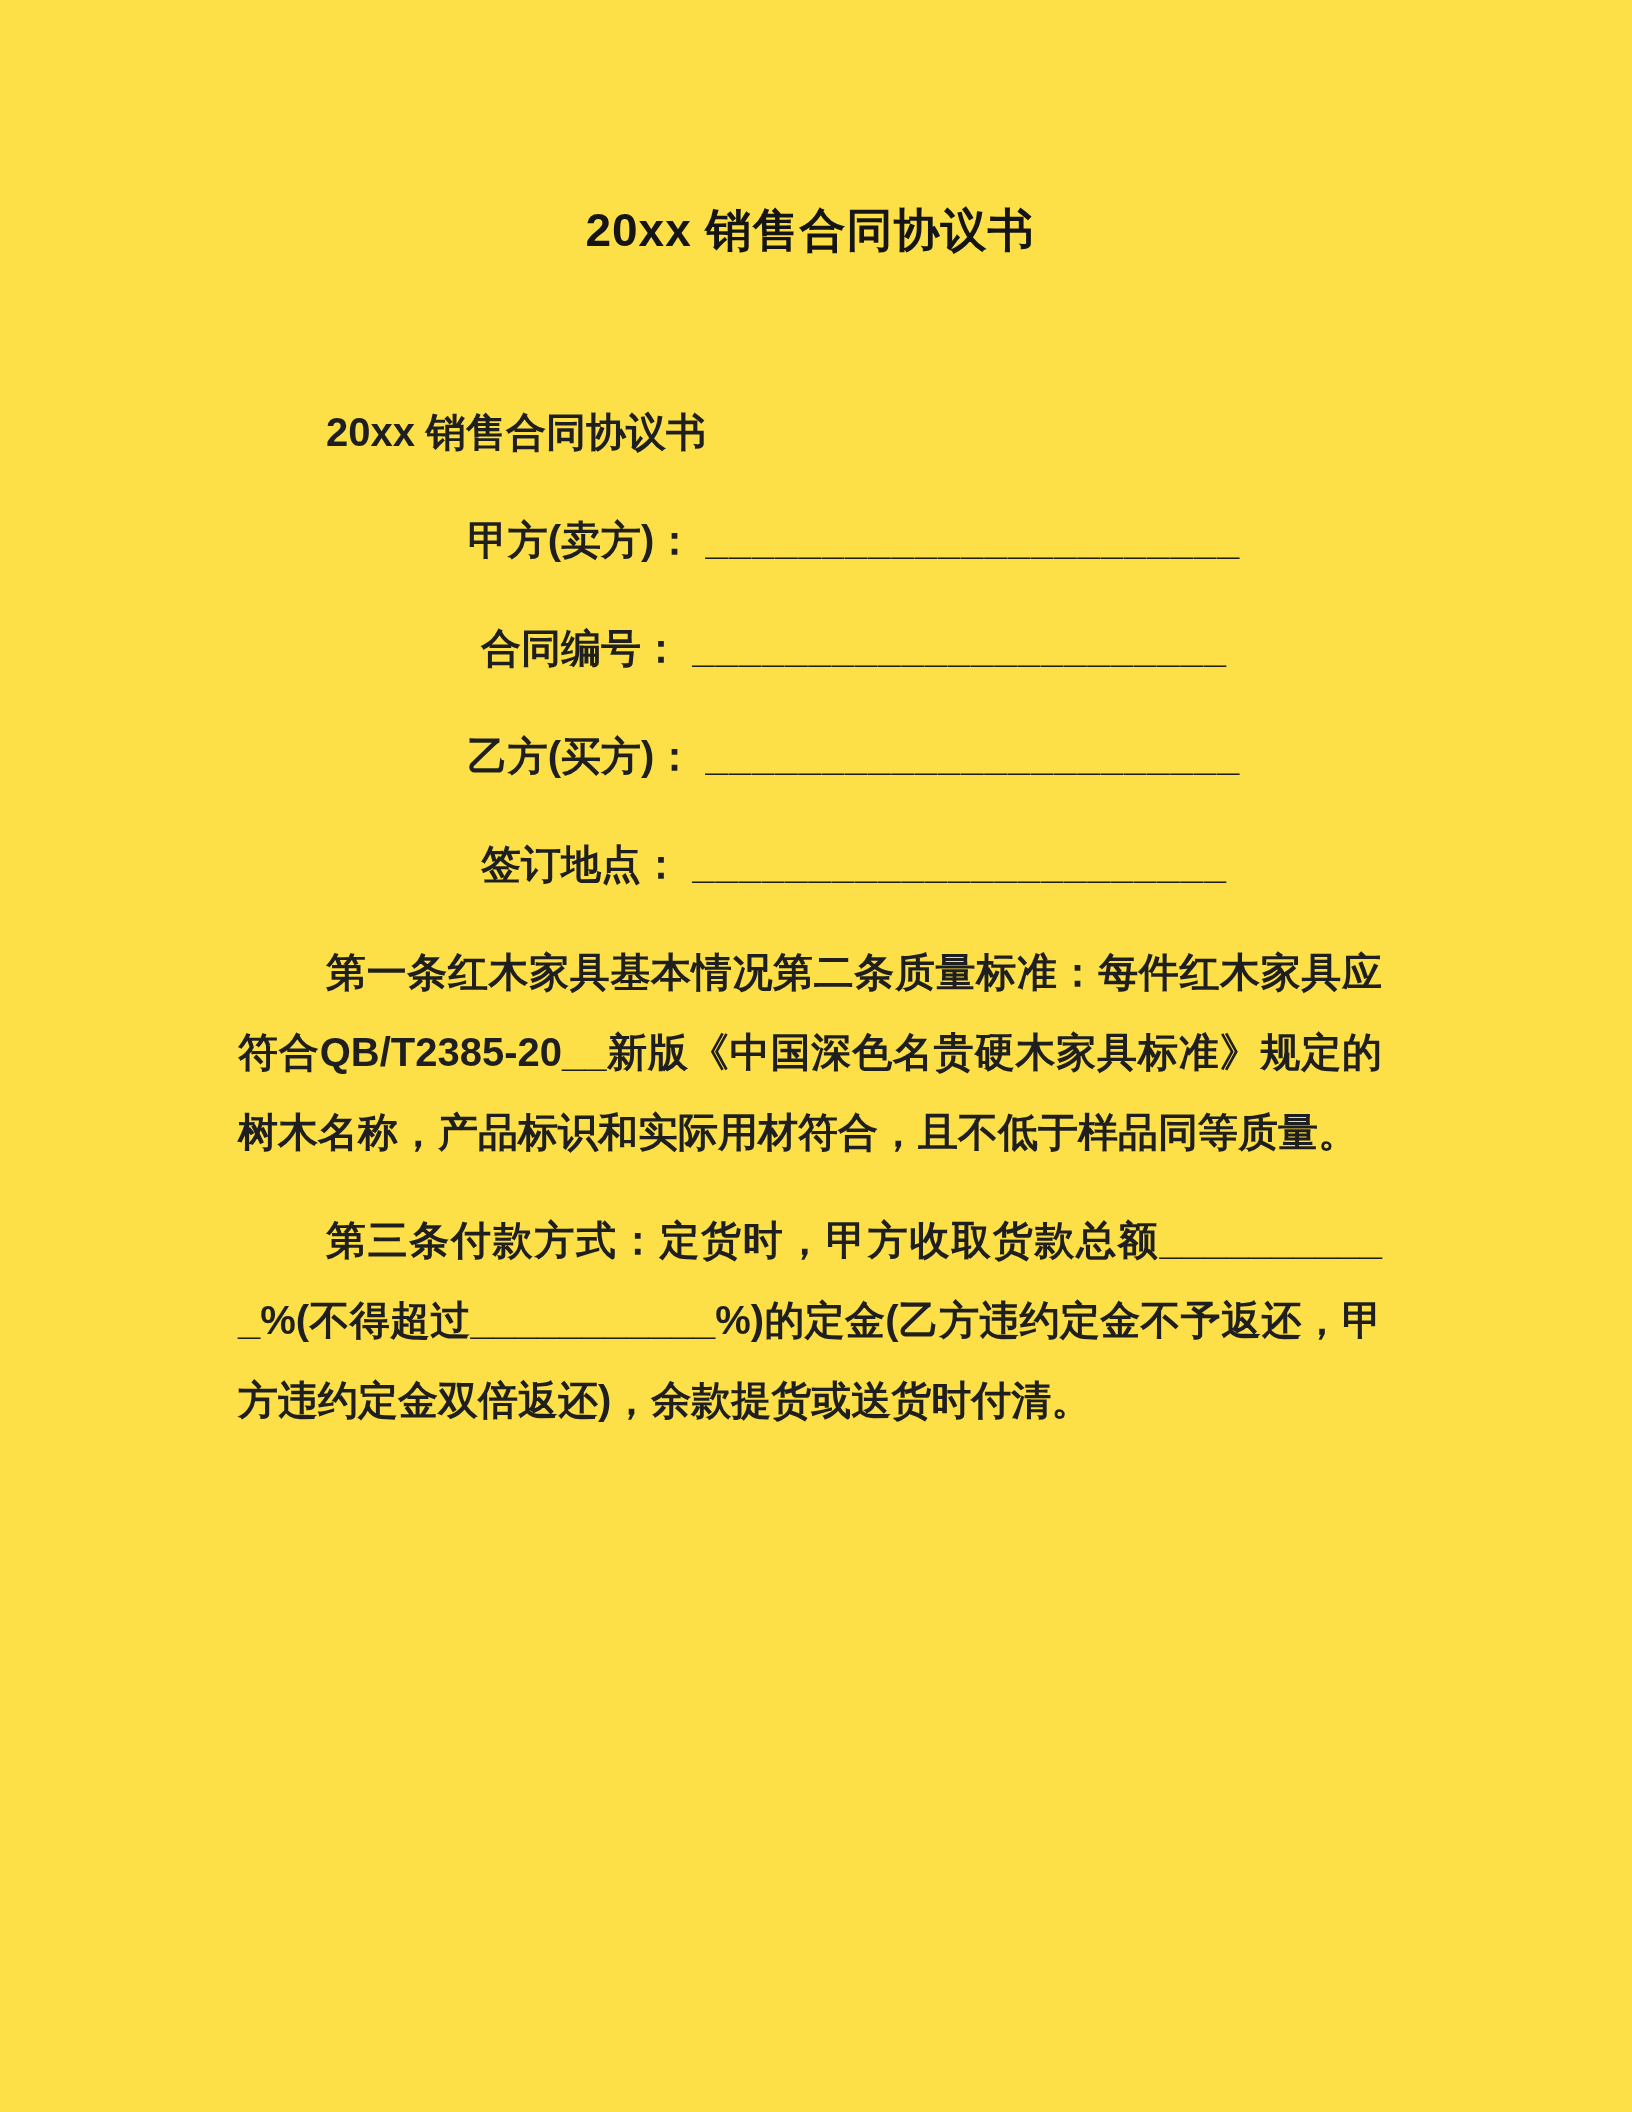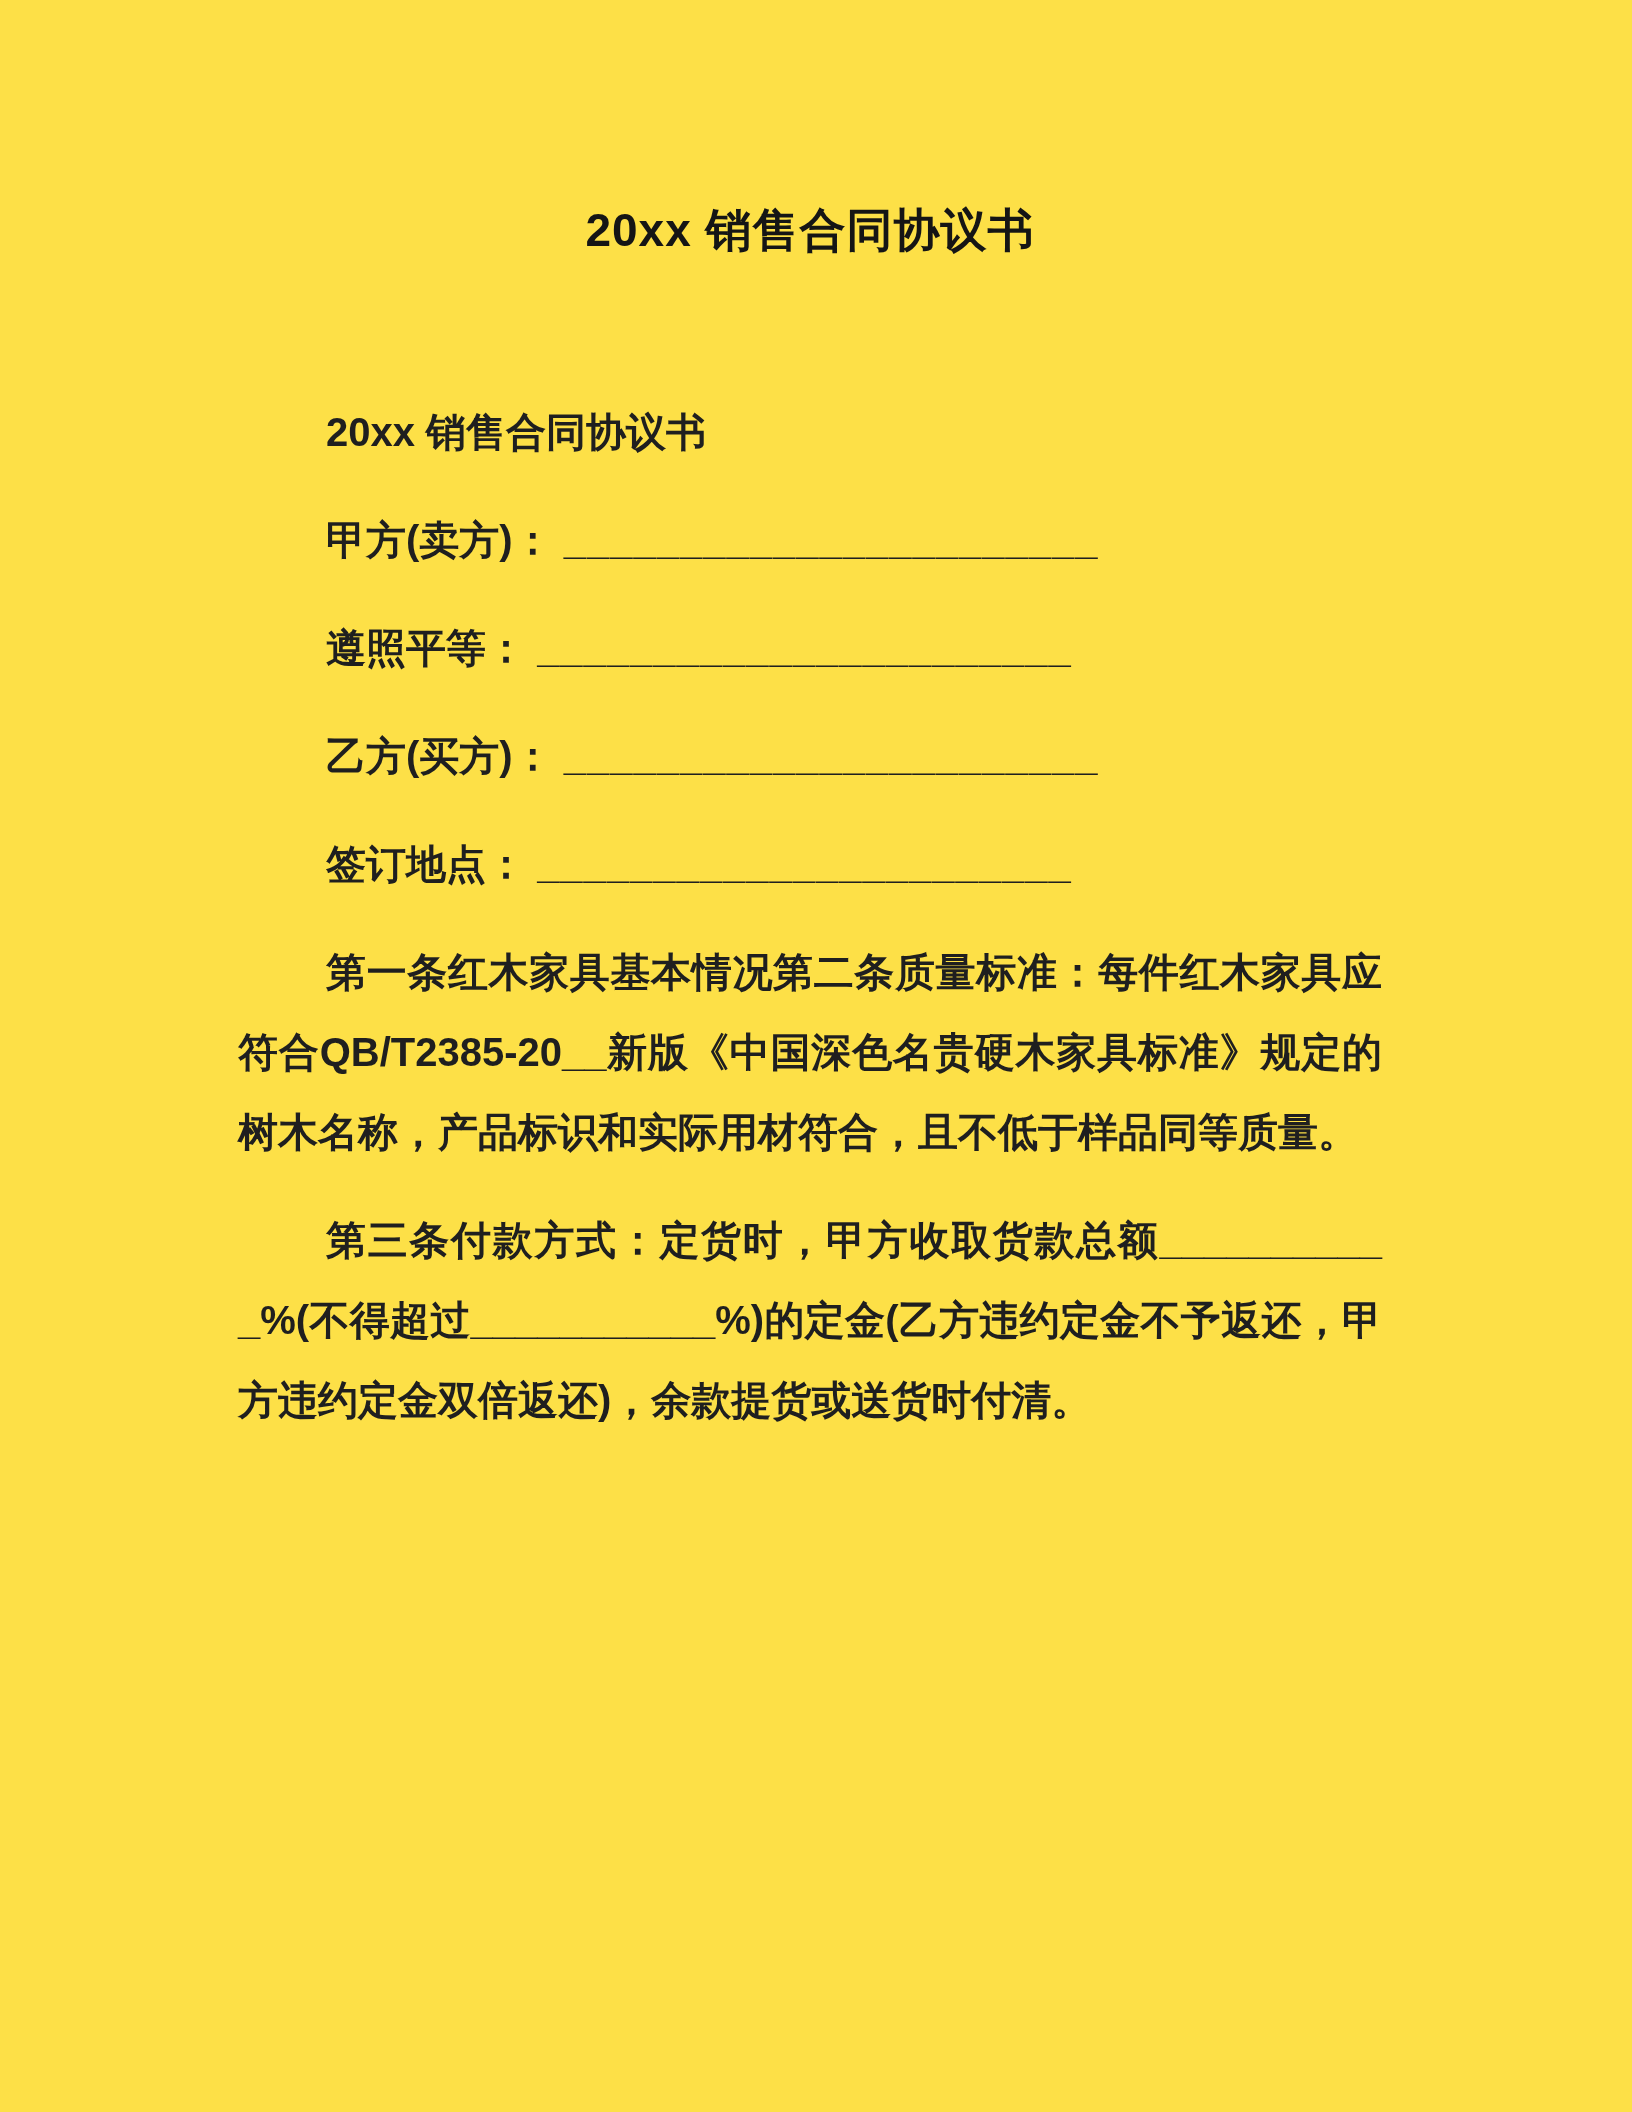--- a/index.html
+++ b/index.html
@@ -36,21 +36,21 @@
     margin: 0 0 28px 0;
     text-align: justify;
     text-indent: 2.2em;
     color: #1f1f1f;
     word-break: break-all;
   }
   .subtitle {
     margin-top: 130px;
   }
   .field-line {
-    text-align: left;
+    text-align: center;
   }
   .field-line .blank {
     letter-spacing: 1px;
   }
 </style>
 </head>
 <body>
 
 <div class="page">
 
@@ -58,21 +58,21 @@
 
   <p class="doc-par subtitle">20xx 销售合同协议书</p>
 
   <p class="doc-par field-line">
     <span>甲方(卖方)：</span>
     <span class="blank">_______________________</span>
   </p>
 
 
   <p class="doc-par field-line">
-    <span>遵照平等：</span>
+    <span>合同编号：</span>
     <span class="blank">_______________________</span>
   </p>
 
   <p class="doc-par field-line">
     <span>乙方(买方)：</span>
     <span class="blank">_______________________</span>
   </p>
 
   <p class="doc-par field-line">
     <span>签订地点：</span>

